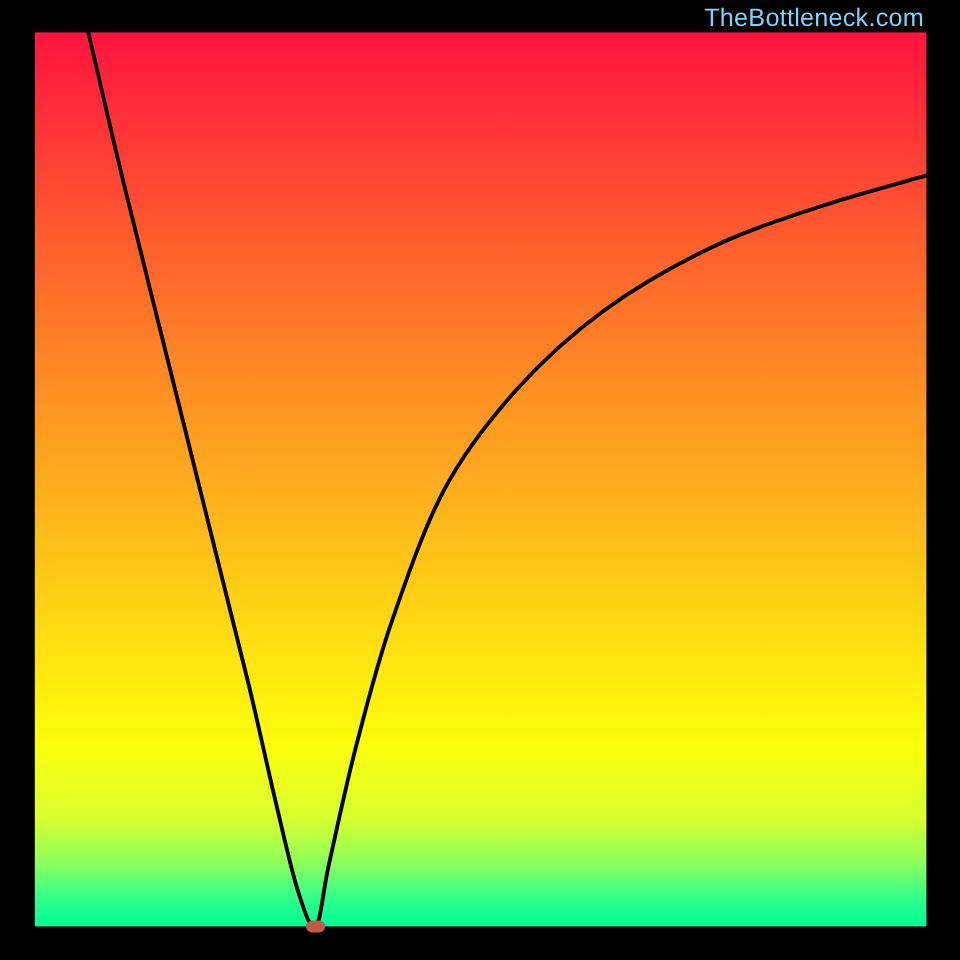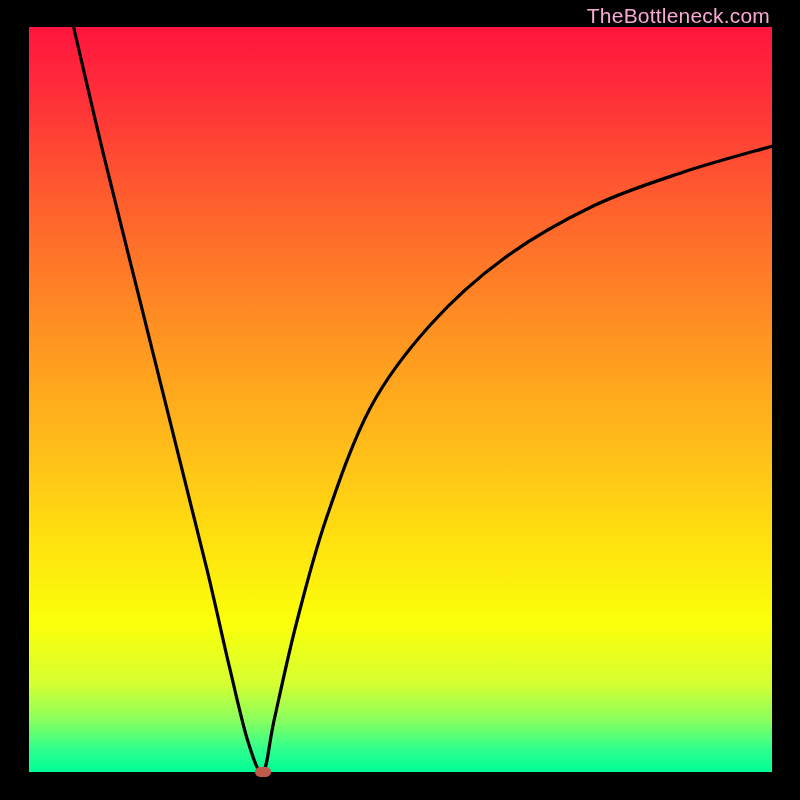--- a/index.html
+++ b/index.html
@@ -37,21 +37,21 @@
       #d7ff30 88%,
       #8bff5e 93%,
       #2dff8d 97%,
       #00ff95 100%
     );
   }
   .attribution {
     position: absolute;
     top: 4px;
     right: 30px;
-    color: #f9a8d4;
+    color: #7dd3fc;
     font-size: 21px;
     font-weight: 500;
     letter-spacing: 0.2px;
     white-space: nowrap;
   }
   svg.curve {
     position: absolute;
     left: 0;
     top: 0;
     width: 743px;

